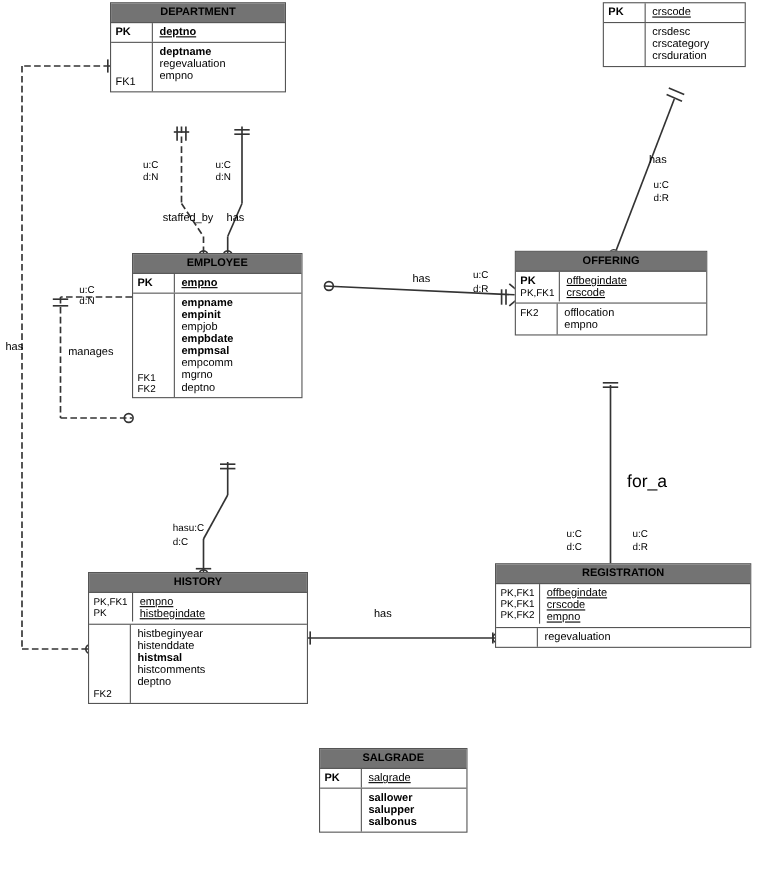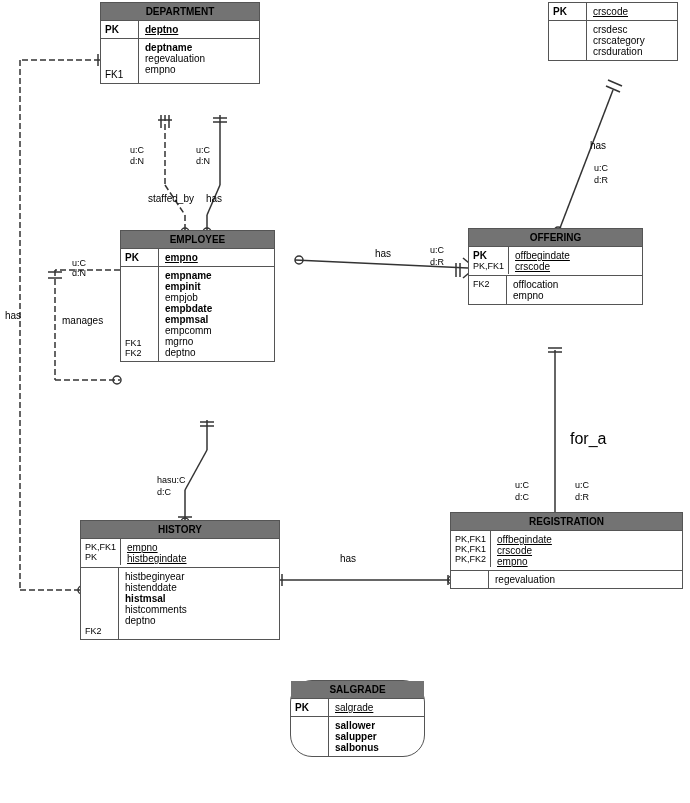--- a/index.html
+++ b/index.html
@@ -291,21 +291,21 @@
     </div>
     <div class="divider"></div>
     <div class="entity-body">
       <div class="entity-pk-col"></div>
       <div class="entity-attr-col">
         <div>regevaluation</div>
       </div>
     </div>
   </div>
 
-  <div class="entity" style="left:290px; top:680px; width:135px;border-radius:22px;">
+  <div class="entity" style="left:290px; top:680px; width:135px;">
     <div class="entity-header">SALGRADE</div>
     <div class="entity-body">
       <div class="entity-pk-col">
         <div class="pk-label">PK</div>
       </div>
       <div class="entity-attr-col">
         <div><span class="attr-underline">salgrade</span></div>
       </div>
     </div>
     <div class="divider"></div>

